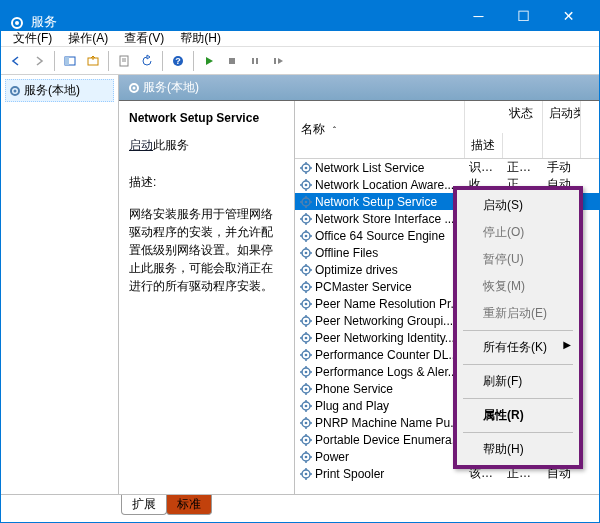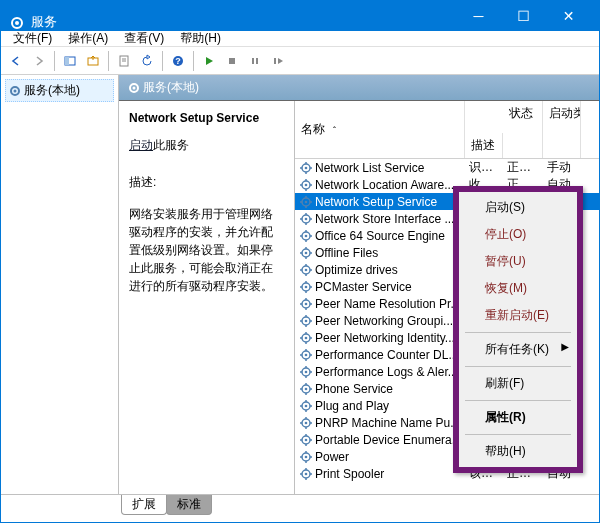--- a/index.html
+++ b/index.html
@@ -35,27 +35,27 @@
   .sort-arrow { font-size: 9px; margin-left: 8px;}
   .listbody { overflow-y: auto; height: calc(100% - 24px); }
   .row { display: flex; align-items: center; height: 17px; }
   .row.selected { background: #0178d7; color: #fff; }
   .row .cell { padding: 1px 4px; font-size: 12px; overflow: hidden; white-space: nowrap; text-overflow: ellipsis; }
   .gear { width: 14px; height: 14px; display: inline-flex; align-items:center; justify-content:center; margin-right: 2px; flex-shrink:0;}
   .cell-name { width: 170px; display: flex; align-items: center; }
   .cell-desc { width: 38px; }
   .cell-status { width: 40px; }
   .cell-start { width: 38px; }
-  .ctxmenu { position: absolute; background: #f0f0f0; border: 6px solid #701a75; box-shadow: 2px 2px 4px rgba(0,0,0,0.3); font-size: 12px; z-index: 100; width: 130px; padding: 2px;}
+  .ctxmenu { position: absolute; background: #f0f0f0; border: 4px solid #701a75; box-shadow: 2px 2px 4px rgba(0,0,0,0.3); font-size: 12px; z-index: 100; width: 130px; padding: 2px;}
   .ctxitem { padding: 5px 20px 5px 24px; position: relative;}
-  .ctxitem.disabled { color: #7f1d1d; }
+  .ctxitem.disabled { color: #737373; }
   .ctxsep { height: 1px; background: #c0c0c0; margin: 3px 4px; }
   .ctxitem .arrow { position:absolute; right: 6px; top: 5px; font-size:10px;}
   .tabs { height: 22px; border-top: 1px solid #c0c0c0; display: flex; align-items: flex-start; padding-left: 120px; background:#fff;}
-  .tab { border: 1px solid #999; border-top: none; padding: 1px 10px; font-size: 12px; background: #a3a3a3; border-radius: 0 0 4px 4px; margin-right:-1px;}
+  .tab { border: 1px solid #999; border-top: none; padding: 1px 10px; font-size: 12px; background: #c2410c; border-radius: 0 0 4px 4px; margin-right:-1px;}
   .tab.active { background: #fff; }
   svg { display:block; }
 </style>
 </head>
 <body>
 
 <div class="titlebar">
   <span class="icon">
     <svg width="16" height="16" viewBox="0 0 16 16">
         <circle cx="8" cy="8" r="5" fill="none" stroke="#fff" stroke-width="2"></circle>

